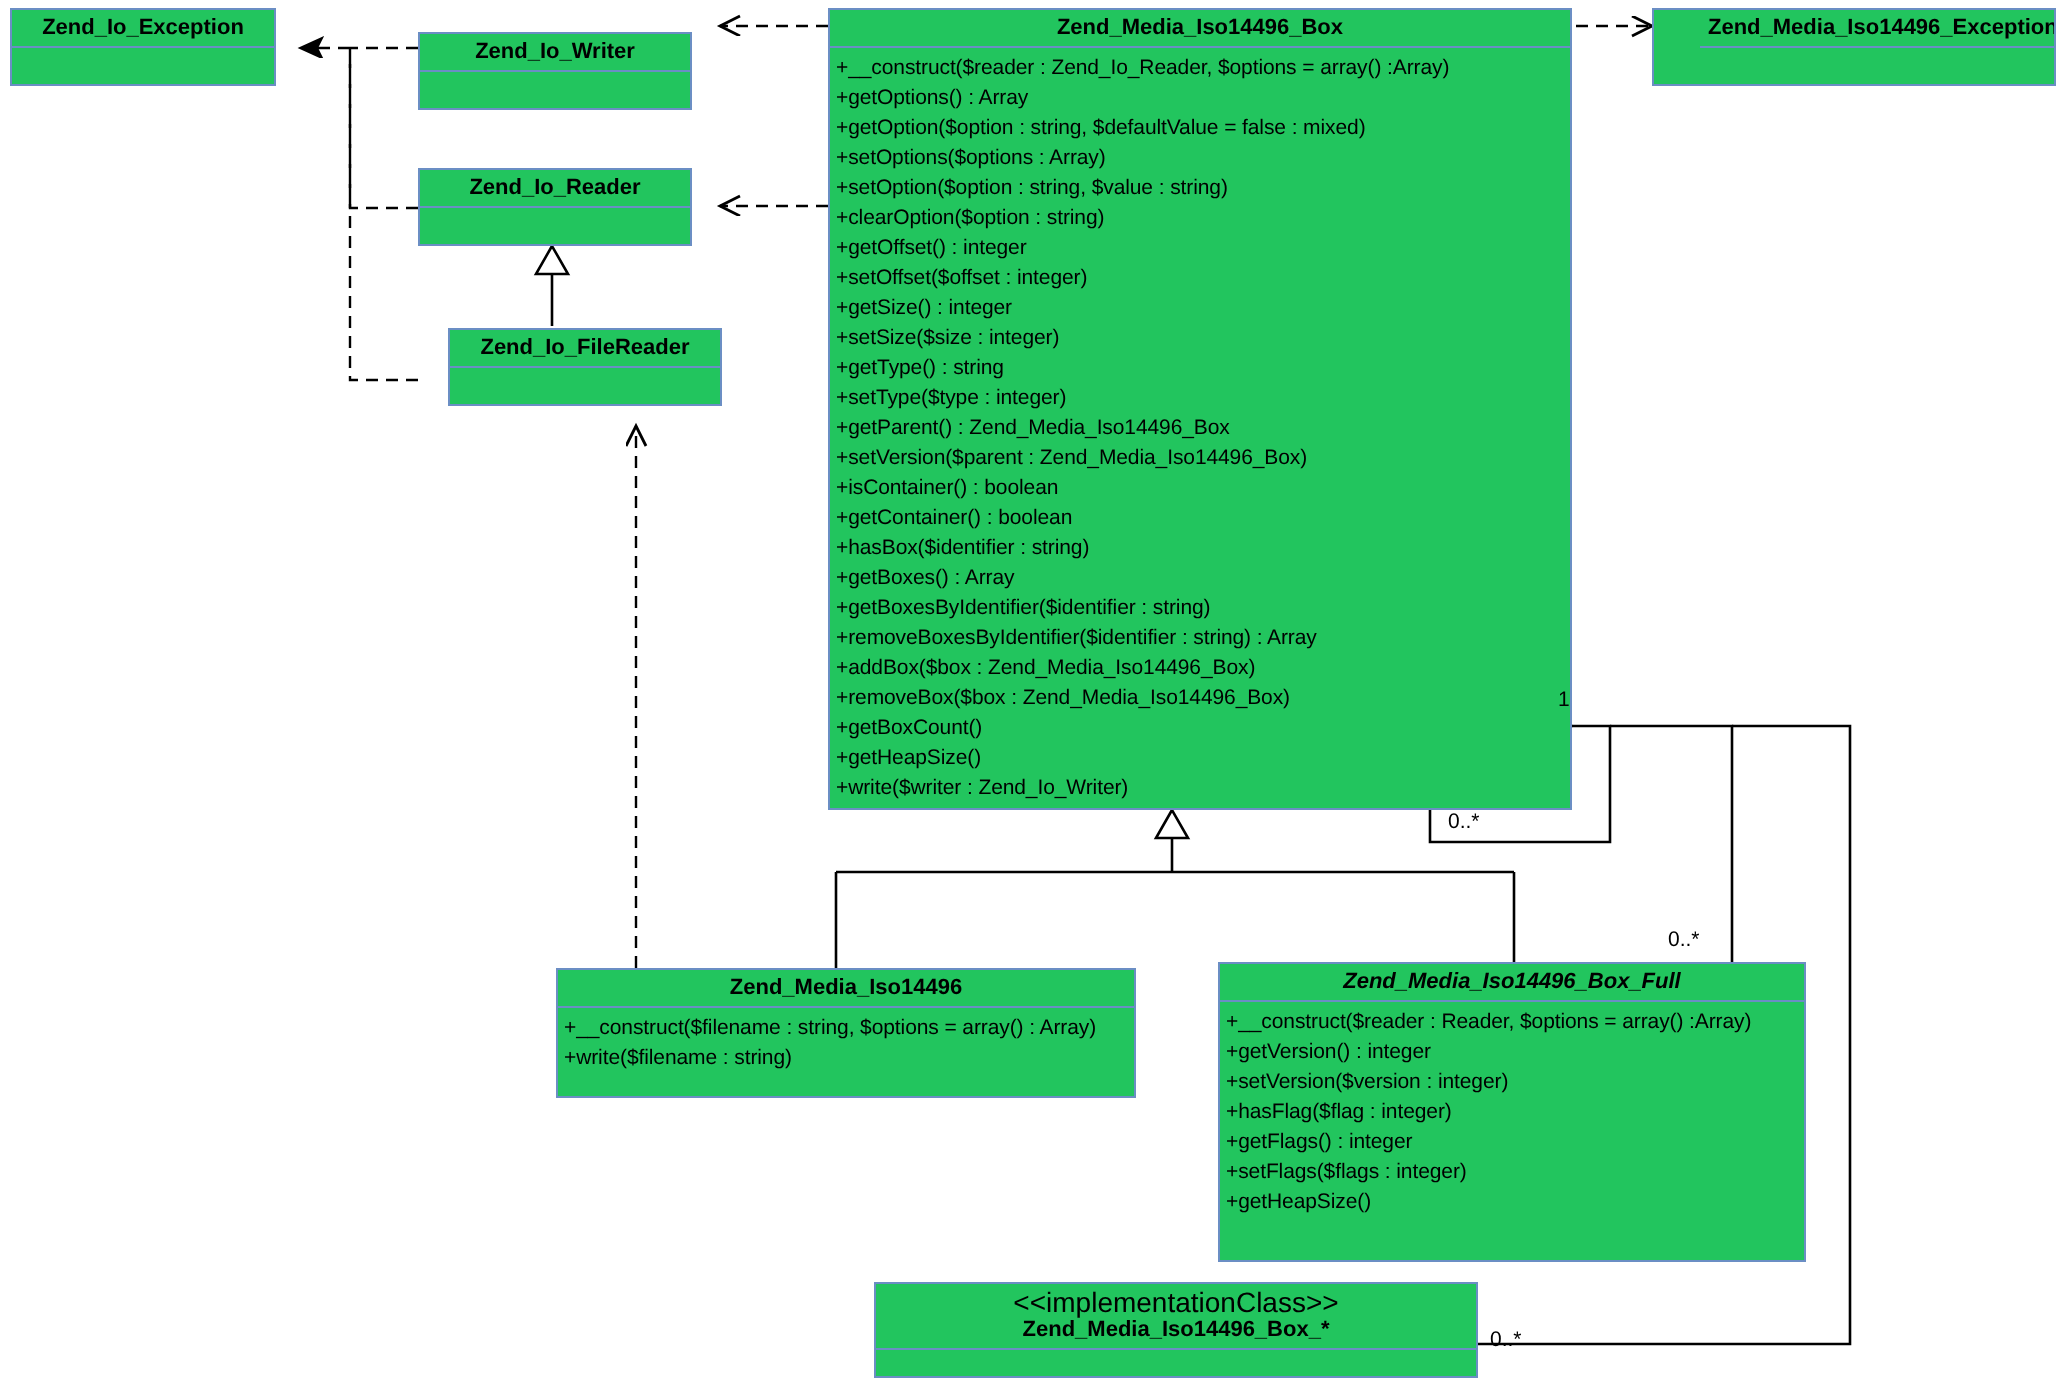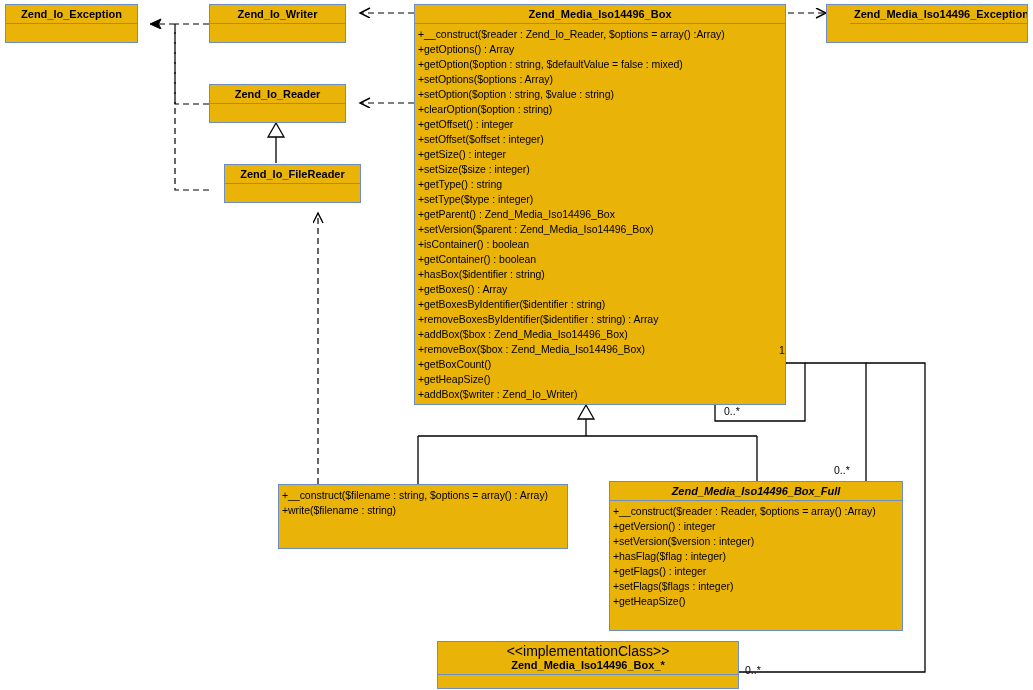--- a/index.html
+++ b/index.html
@@ -24,21 +24,21 @@
     left: 0;
     top: 0;
     width: 1033px;
     height: 690px;
     pointer-events: none;
   }
   .uml-class {
     position: absolute;
     box-sizing: border-box;
     border: 1px solid #6b8ec4;
-    background: #eab308;
+    background: #22c55e;
     z-index: 5;
   }
   .uml-header {
     box-sizing: border-box;
     border-bottom: 1px solid #6b8ec4;
     text-align: center;
     font-weight: bold;
     font-size: 11px;
     color: #000000;
     line-height: 14px;
@@ -154,21 +154,21 @@
   <div class="edge-label" style="left:779px; top:344px;">1</div>
   <div class="edge-label" style="left:724px; top:405px;">0..*</div>
   <div class="edge-label" style="left:834px; top:464px;">0..*</div>
   <div class="edge-label" style="left:745px; top:664px;">0..*</div>
 
   <div class="uml-class" style="left:5px; top:4px; width:133px; height:39px;">
     <div class="uml-header">Zend_Io_Exception</div>
     <div class="uml-compartment" style="height:20px;"></div>
   </div>
 
-  <div class="uml-class" style="left:209px; top:4px; width:137px; height:39px;">
+  <div class="uml-class" style="left:209px; top:16px; width:137px; height:39px;">
     <div class="uml-header">Zend_Io_Writer</div>
     <div class="uml-compartment" style="height:20px;"></div>
   </div>
 
   <div class="uml-class" style="left:209px; top:84px; width:137px; height:39px;">
     <div class="uml-header">Zend_Io_Reader</div>
     <div class="uml-compartment" style="height:20px;"></div>
   </div>
 
   <div class="uml-class" style="left:224px; top:164px; width:137px; height:39px;">
@@ -201,25 +201,26 @@
         <div class="uml-op">+isContainer() : boolean</div>
         <div class="uml-op">+getContainer() : boolean</div>
         <div class="uml-op">+hasBox($identifier : string)</div>
         <div class="uml-op">+getBoxes() : Array</div>
         <div class="uml-op">+getBoxesByIdentifier($identifier : string)</div>
         <div class="uml-op">+removeBoxesByIdentifier($identifier : string) : Array</div>
         <div class="uml-op">+addBox($box : Zend_Media_Iso14496_Box)</div>
         <div class="uml-op">+removeBox($box : Zend_Media_Iso14496_Box)</div>
         <div class="uml-op">+getBoxCount()</div>
         <div class="uml-op">+getHeapSize()</div>
-        <div class="uml-op">+addBox($writer : Zend_Io_Writer)</div>
+        <div class="uml-op">+write($writer : Zend_Io_Writer)</div>
       </div>
   </div>
 
   <div class="uml-class" style="left:278px; top:484px; width:290px; height:65px;">
+    <div class="uml-header">Zend_Media_Iso14496</div>
     <div class="uml-compartment">
         <div class="uml-op">+__construct($filename : string, $options = array() : Array)</div>
         <div class="uml-op">+write($filename : string)</div>
       </div>
   </div>
 
   <div class="uml-class" style="left:609px; top:481px; width:294px; height:150px;">
     <div class="uml-header abstract">Zend_Media_Iso14496_Box_Full</div>
     <div class="uml-compartment">
         <div class="uml-op">+__construct($reader : Reader, $options = array() :Array)</div>

